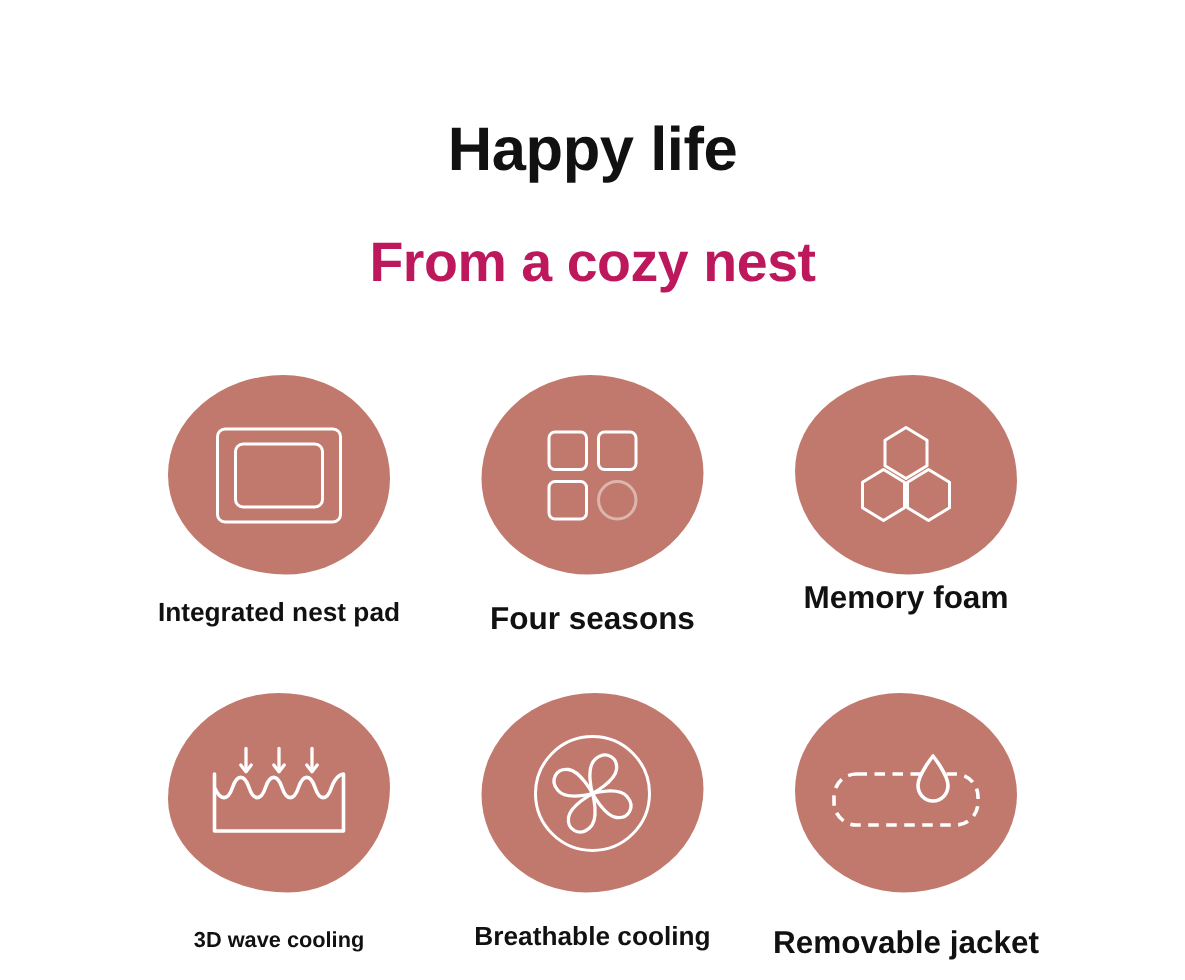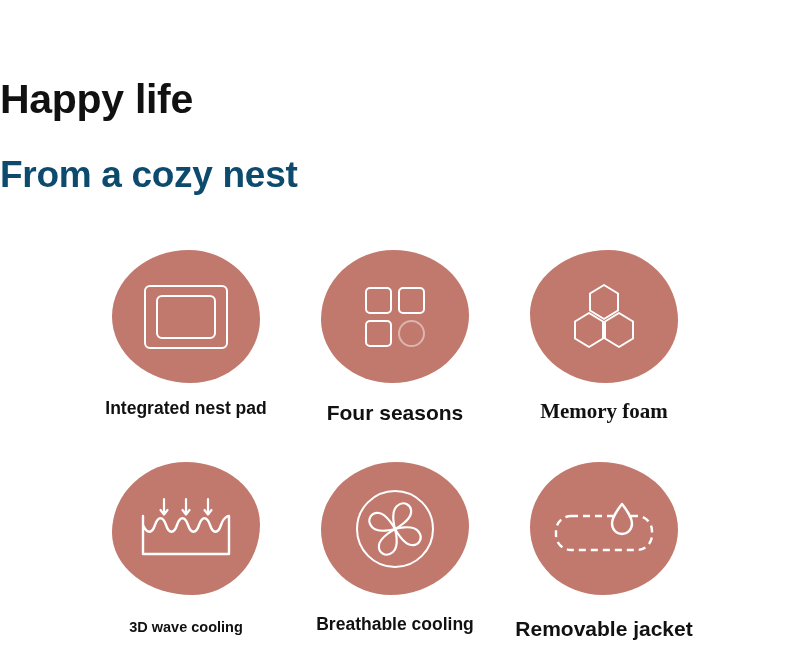--- a/index.html
+++ b/index.html
@@ -21,33 +21,34 @@
     inset: 0;
     background: #ffffff;
   }
 
   
   .headings {
     position: absolute;
     top: 78px;
     left: 0;
     width: 790px;
+    text-align: center;
   }
   .title-main {
     font-size: 41px;
     font-weight: bold;
     color: #111111;
     letter-spacing: -0.3px;
     line-height: 1.05;
     margin: 0;
   }
   .title-sub {
     font-size: 37px;
     font-weight: bold;
-    color: #0c4a6e;
+    color: #be185d;
     letter-spacing: -0.3px;
     line-height: 1.05;
     margin: 0;
     padding-top: 35px;
   }
 
   
   .grid {
     position: absolute;
     top: 250px;
@@ -100,21 +101,21 @@
     white-space: nowrap;
     line-height: 1.1;
   }
   .cap-lg { font-size: 17.5px; }
   .cap-md { font-size: 21px; }
   .cap-sm { font-size: 14.5px; }
 
   
   .cell.c1 .caption { margin-top: 16px; }
   .cell.c2 .caption { margin-top: 18px; }
-  .cell.c3 .caption { margin-top: 17px; font-family: Liberation Serif, serif; }
+  .cell.c3 .caption { margin-top: 4px; }
   .cell.c4 .caption { margin-top: 25px; }
   .cell.c5 .caption { margin-top: 22px; }
   .cell.c6 .caption { margin-top: 20px; }
 </style>
 </head>
 <body>
 
 <div class="page">
 
   <div class="headings">

